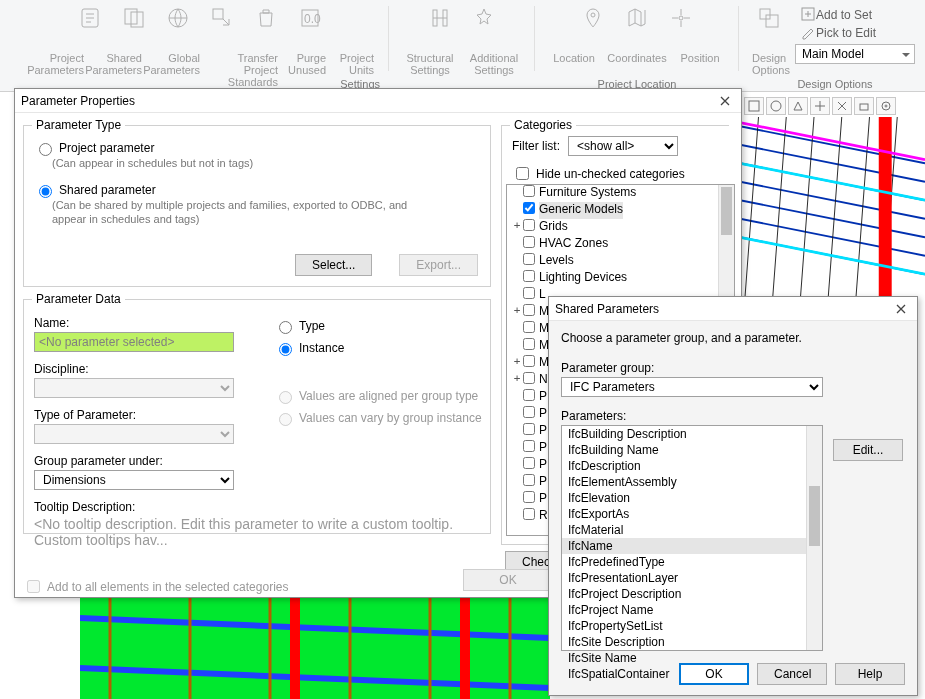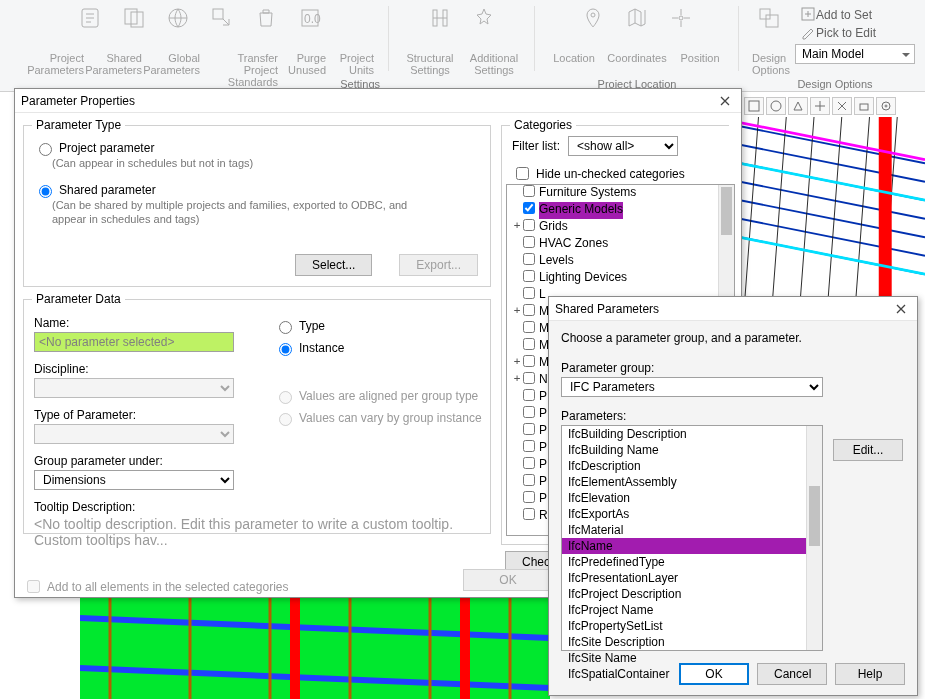--- a/index.html
+++ b/index.html
@@ -37,21 +37,21 @@
   input[type=text].field, select.field { height:20px; border:1px solid #a0a0a0; background:#fff; padding:0 4px; font-size:12px;}
   input[type=text].field:read-only { background:#bef264; color:#808080;}
   select.field:disabled { background:#f0f0f0; color:#808080; }
   .btn { height:22px; background:#e6e6e6; border:1px solid #adadad; padding:0 16px; font-size:12px; }
   .btn:disabled, .btn.disabled { background:#efefef; color:#a0a0a0; border-color:#cfcfcf;}
   .btn.primary { background:#fff; border:1px solid #0078d7; outline:1px solid #0078d7; outline-offset:-2px;}
   .radio-row, .check-row { display:flex; align-items:center; gap:4px; font-size:12px; }
   .hint { color:#777; font-size:11px; padding-left:18px; line-height:14px; }
   .lblrow { font-size:12px; margin:6px 0 2px 0; }
   .disabled-text { color:#9a9a9a;}
-  .highlight { background:#a21caf; }
+  .highlight { background:#e5e5e5; }
 
   
   .tree { position:absolute; border:1px solid #a0a0a0; background:#fff; overflow:hidden; }
   .tree .scrollbar { position:absolute; right:0; top:0; bottom:0; width:16px; background:#f0f0f0; border-left:1px solid #dcdcdc;}
   .tree .scrollbar .thumb { position:absolute; left:2px; right:2px; top:2px; height:48px; background:#c2c2c2;}
   .tree-row { display:flex; height:17px; padding-left:4px; }
   .tree-row .exp { width:12px; text-align:center; color:#555; font-family:monospace; font-size:11px;}
   .tree-row input[type=checkbox]{ margin:0 4px 0 0; width:12px; height:12px;}
 
   

